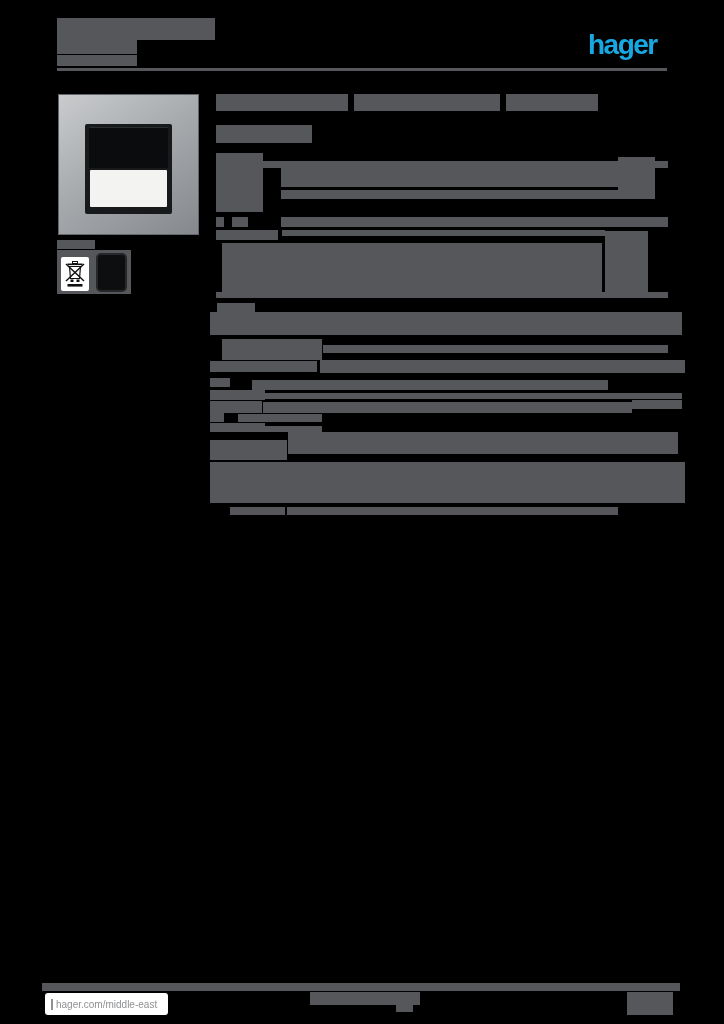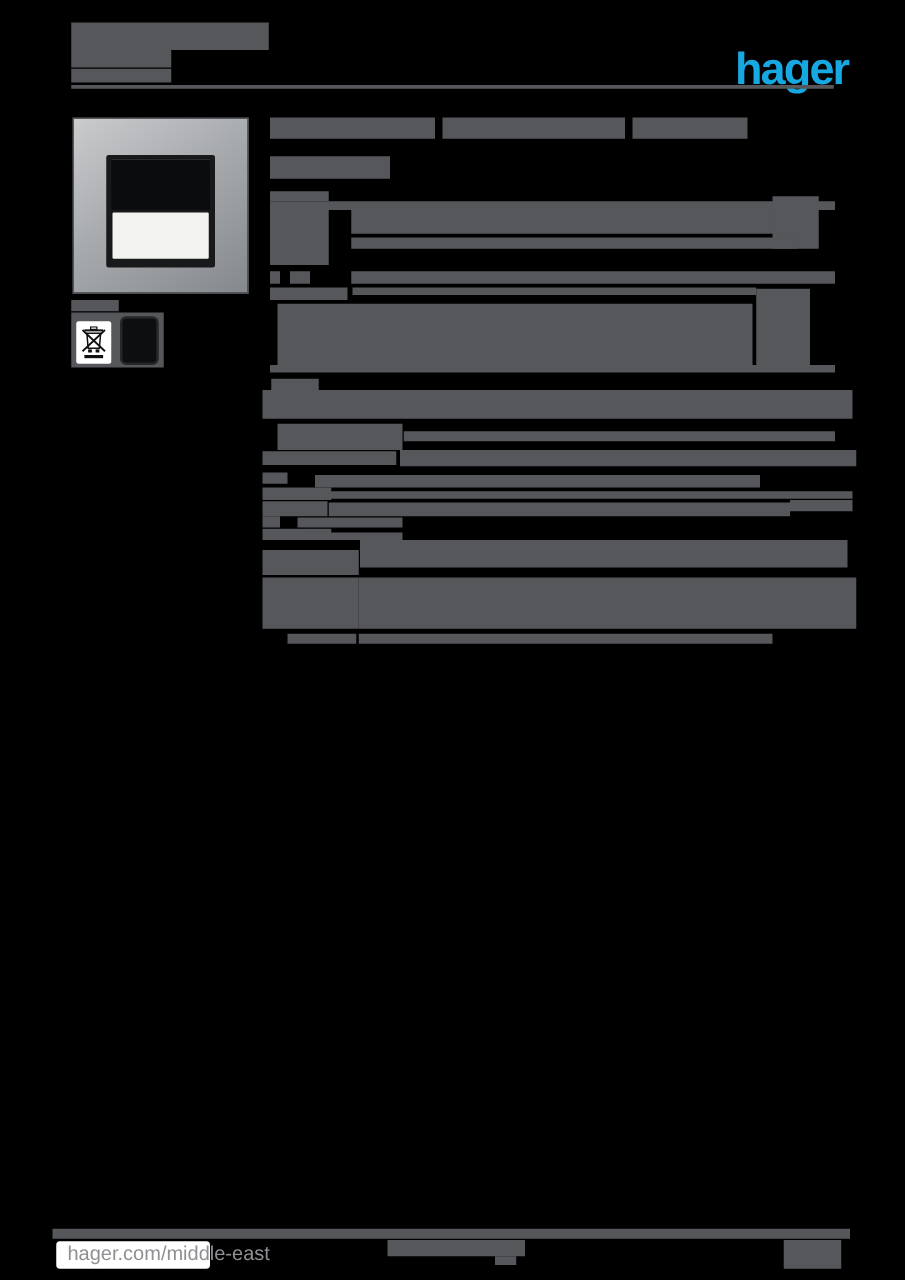--- a/index.html
+++ b/index.html
@@ -3,22 +3,22 @@
 <meta charset="utf-8">
 <style>
   html,body{margin:0;padding:0;background:#000;}
   .page{
     position:relative;width:724px;height:1024px;overflow:hidden;
     background:var(--c-bg,#000);
     font-family:"Liberation Sans", sans-serif;
   }
   .bar{position:absolute;background:var(--c-bar,#55575B);}
   .logo{
-    position:absolute;left:588px;top:40px;width:84px;height:30px;
-    color:var(--c-accent,#18A8E1);font-size:36px;font-weight:700;
+    position:absolute;left:588px;top:30px;width:84px;height:30px;
+    color:var(--c-accent,#18A8E1);font-size:28px;font-weight:700;
     letter-spacing:-1.5px;line-height:30px;
   }
   .header-rule{position:absolute;left:57px;top:68px;width:610px;height:3px;background:var(--c-bar,#55575B);}
   
   .photo{position:absolute;left:58px;top:94px;width:141px;height:141px;
     background:linear-gradient(145deg,var(--c-silver-hi,#C9CBCD) 0%,var(--c-silver-mid,#A8ABAE) 45%,var(--c-silver-lo,#85888C) 100%);
     border:1px solid #63666A;box-sizing:border-box;}
   .frame-inner{position:absolute;left:26px;top:29px;width:87px;height:90px;
     background:var(--c-frame,#18191B);border-radius:2px;}
   .module-black{position:absolute;left:4px;top:3px;width:79px;height:41px;
@@ -29,21 +29,21 @@
   .icons-backdrop{position:absolute;left:57px;top:250px;width:74px;height:44px;background:var(--c-bar,#55575B);}
   .weee-box{position:absolute;left:61px;top:257px;width:28px;height:34px;
     background:var(--c-white,#FFFFFF);border-radius:2px;display:flex;align-items:center;justify-content:center;}
   .dark-box{position:absolute;left:96px;top:253px;width:31px;height:39px;
     background:var(--c-dark-icon,#0D0E0F);border:2px solid #26272A;border-radius:5px;box-sizing:border-box;}
   
   .footer-rule{position:absolute;left:42px;top:983px;width:638px;height:8px;background:var(--c-bar,#55575B);}
   .site-box{position:absolute;left:45px;top:993px;width:123px;height:22px;
     background:var(--c-white,#FFFFFF);border-radius:3px;display:flex;align-items:center;}
   .site-mark{width:2px;height:11px;background:var(--c-footer-text,#8F9093);margin:0 3px 0 6px;}
-  .site-text{font-size:16px;color:var(--c-footer-text,#8F9093);letter-spacing:0;white-space:nowrap;}
+  .site-text{font-size:10px;color:var(--c-footer-text,#8F9093);letter-spacing:0;white-space:nowrap;}
   .page-num-block{position:absolute;left:627px;top:992px;width:46px;height:23px;background:var(--c-bar,#55575B);}
 </style>
 </head>
 <body>
 
 <div class="page" style="--c-bg: #000000; --c-bar: #55575B; --c-accent: #18A8E1; --c-white: #FFFFFF; --c-footer-text: #8F9093; --c-silver-hi: #C9CBCD; --c-silver-mid: #A8ABAE; --c-silver-lo: #85888C; --c-frame: #18191B; --c-module-black: #0B0C0D; --c-module-white: #F3F3F2; --c-dark-icon: #0D0E0F;">
 
   <div class="logo">hager</div>
   <div class="header-rule"></div>
 

